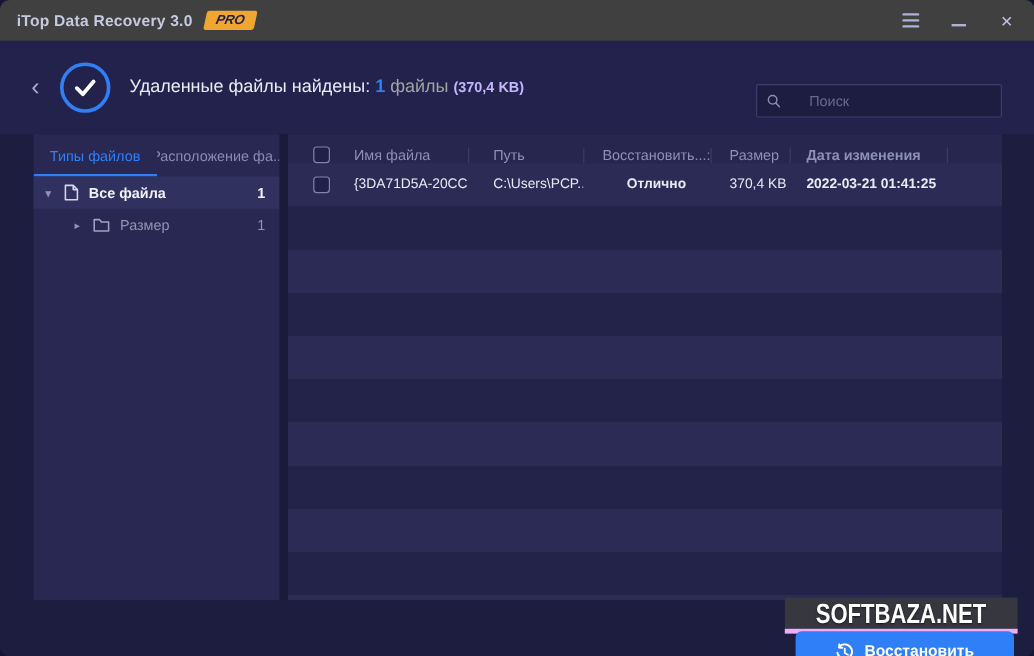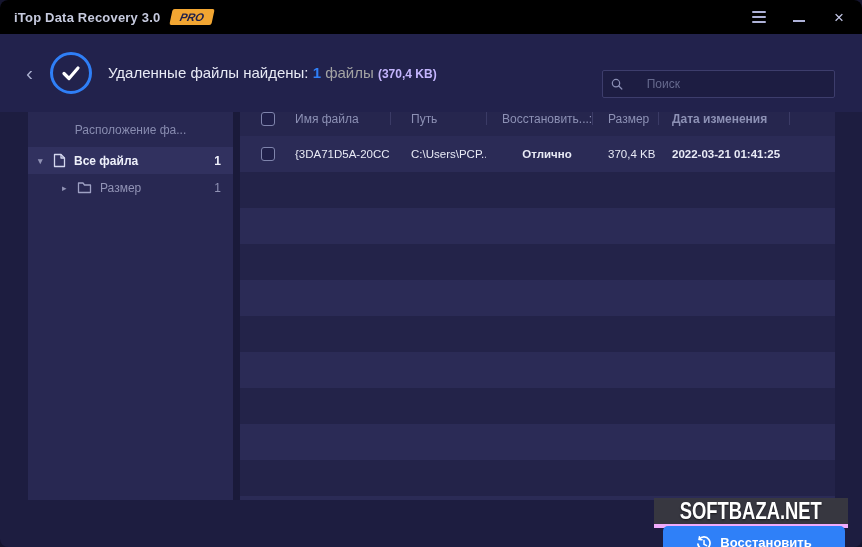--- a/index.html
+++ b/index.html
@@ -8,21 +8,21 @@
     font-family:"Liberation Sans", sans-serif;
     background:#15152e;
   }
   .window {
     position:relative; width:862px; height:547px;
     background:#1d1d40; border-radius:8px; overflow:hidden;
   }
   
   .titlebar {
     position:absolute; top:0; left:0; right:0; height:34px;
-    background:#000000;
+    background:#404040;
     display:flex; align-items:center; padding:0 14px;
   }
   .app-title { color:#c6cade; font-size:13px; font-weight:bold; letter-spacing:.2px; }
   .pro-badge {
     margin-left:10px; background:#f2a632; color:#20204a;
     font-size:11px; font-weight:bold; font-style:italic;
     padding:2px 9px; transform:skewX(-12deg); border-radius:2px;
   }
   .pro-badge span{ display:inline-block; transform:skewX(0deg); }
   .win-controls { margin-left:auto; display:flex; align-items:center; gap:22px; }
@@ -40,21 +40,21 @@
   .check-circle {
     position:absolute; left:50px; top:18px; width:42px; height:42px;
     border:3px solid #2f7ff7; border-radius:50%;
     display:flex; align-items:center; justify-content:center;
   }
   .status-line { position:absolute; left:108px; top:30px; font-size:15px; color:#e8eaf5; }
   .status-count { color:#2f7ff7; font-weight:bold; }
   .status-unit { color:#a3a3a3; }
   .status-size { color:#c4b5fd; font-weight:bold; font-size:12px; }
   .searchbox {
-    position:absolute; right:27px; top:36px; width:233px; height:28px;
+    position:absolute; right:27px; top:36px; width:205px; height:28px;
     background:#1d1d42; border:1px solid #3d3d6c; border-radius:2px;
     display:flex; align-items:center; padding:0 8px; gap:24px;
   }
   .searchbox input {
     background:transparent; border:none; outline:none;
     color:#c6cade; font-size:12px; width:100%;
     font-family:"Liberation Sans", sans-serif;
   }
   .searchbox input::placeholder { color:#666a8e; }
   
@@ -79,21 +79,21 @@
   .tree-row .caret { width:8px; margin-left:10px; font-size:9px; color:#9193b5; }
   .tree-row.lvl2 { padding-left:24px; }
   .tree-icon { margin:0 8px 0 7px; display:flex; }
   .tree-count { margin-left:auto; font-size:12px; }
   .v-divider {
     position:absolute; left:233px; top:112px; width:7px; height:388px; background:#1a1a3a;
   }
   
   .table { position:absolute; left:240px; top:112px; width:595px; height:388px; }
   .thead {
-    height:24px; background:#26264e; display:flex; align-items:flex-start;
+    height:24px; background:#26264e; display:flex; align-items:flex-end;
     color:#8d91b5; font-size:12px;
   }
   .tbody {
     height:364px;
     background:repeating-linear-gradient(to bottom,
       #2b2b56 0px, #2b2b56 36px, #232349 36px, #232349 72px);
   }
   .trow { height:36px; display:flex; align-items:center; color:#e8eaf5; font-size:11.5px; }
   .cell-cb { width:35px; display:flex; justify-content:flex-end; }
   .checkbox {
@@ -165,20 +165,21 @@
       <svg width="14" height="14" viewBox="0 0 14 14">
         <circle cx="6" cy="6" r="4.4" stroke="#8a8eb4" stroke-width="1.5" fill="none"></circle>
         <line x1="9.4" y1="9.4" x2="13" y2="13" stroke="#8a8eb4" stroke-width="1.5" stroke-linecap="round"></line>
       </svg>
       <input type="text" placeholder="Поиск" style="">
     </div>
   </div>
 
   <div class="sidebar">
     <div class="sidebar-tabs">
+      <div class="sidebar-tab active">Типы файлов</div>
       <div class="sidebar-tab">Расположение фа...</div>
     </div>
     <div class="tree-row selected">
       <span class="caret">▾</span>
       <span class="tree-icon">
         <svg width="13" height="15" viewBox="0 0 13 15">
           <path d="M1.5 1.5 h6.5 l3.5 3.5 v8.5 h-10 z" fill="none" stroke="#d4d7ee" stroke-width="1.3" stroke-linejoin="round"></path>
           <path d="M8 1.5 v3.5 h3.5" fill="none" stroke="#d4d7ee" stroke-width="1.3" stroke-linejoin="round"></path>
         </svg>
       </span>

